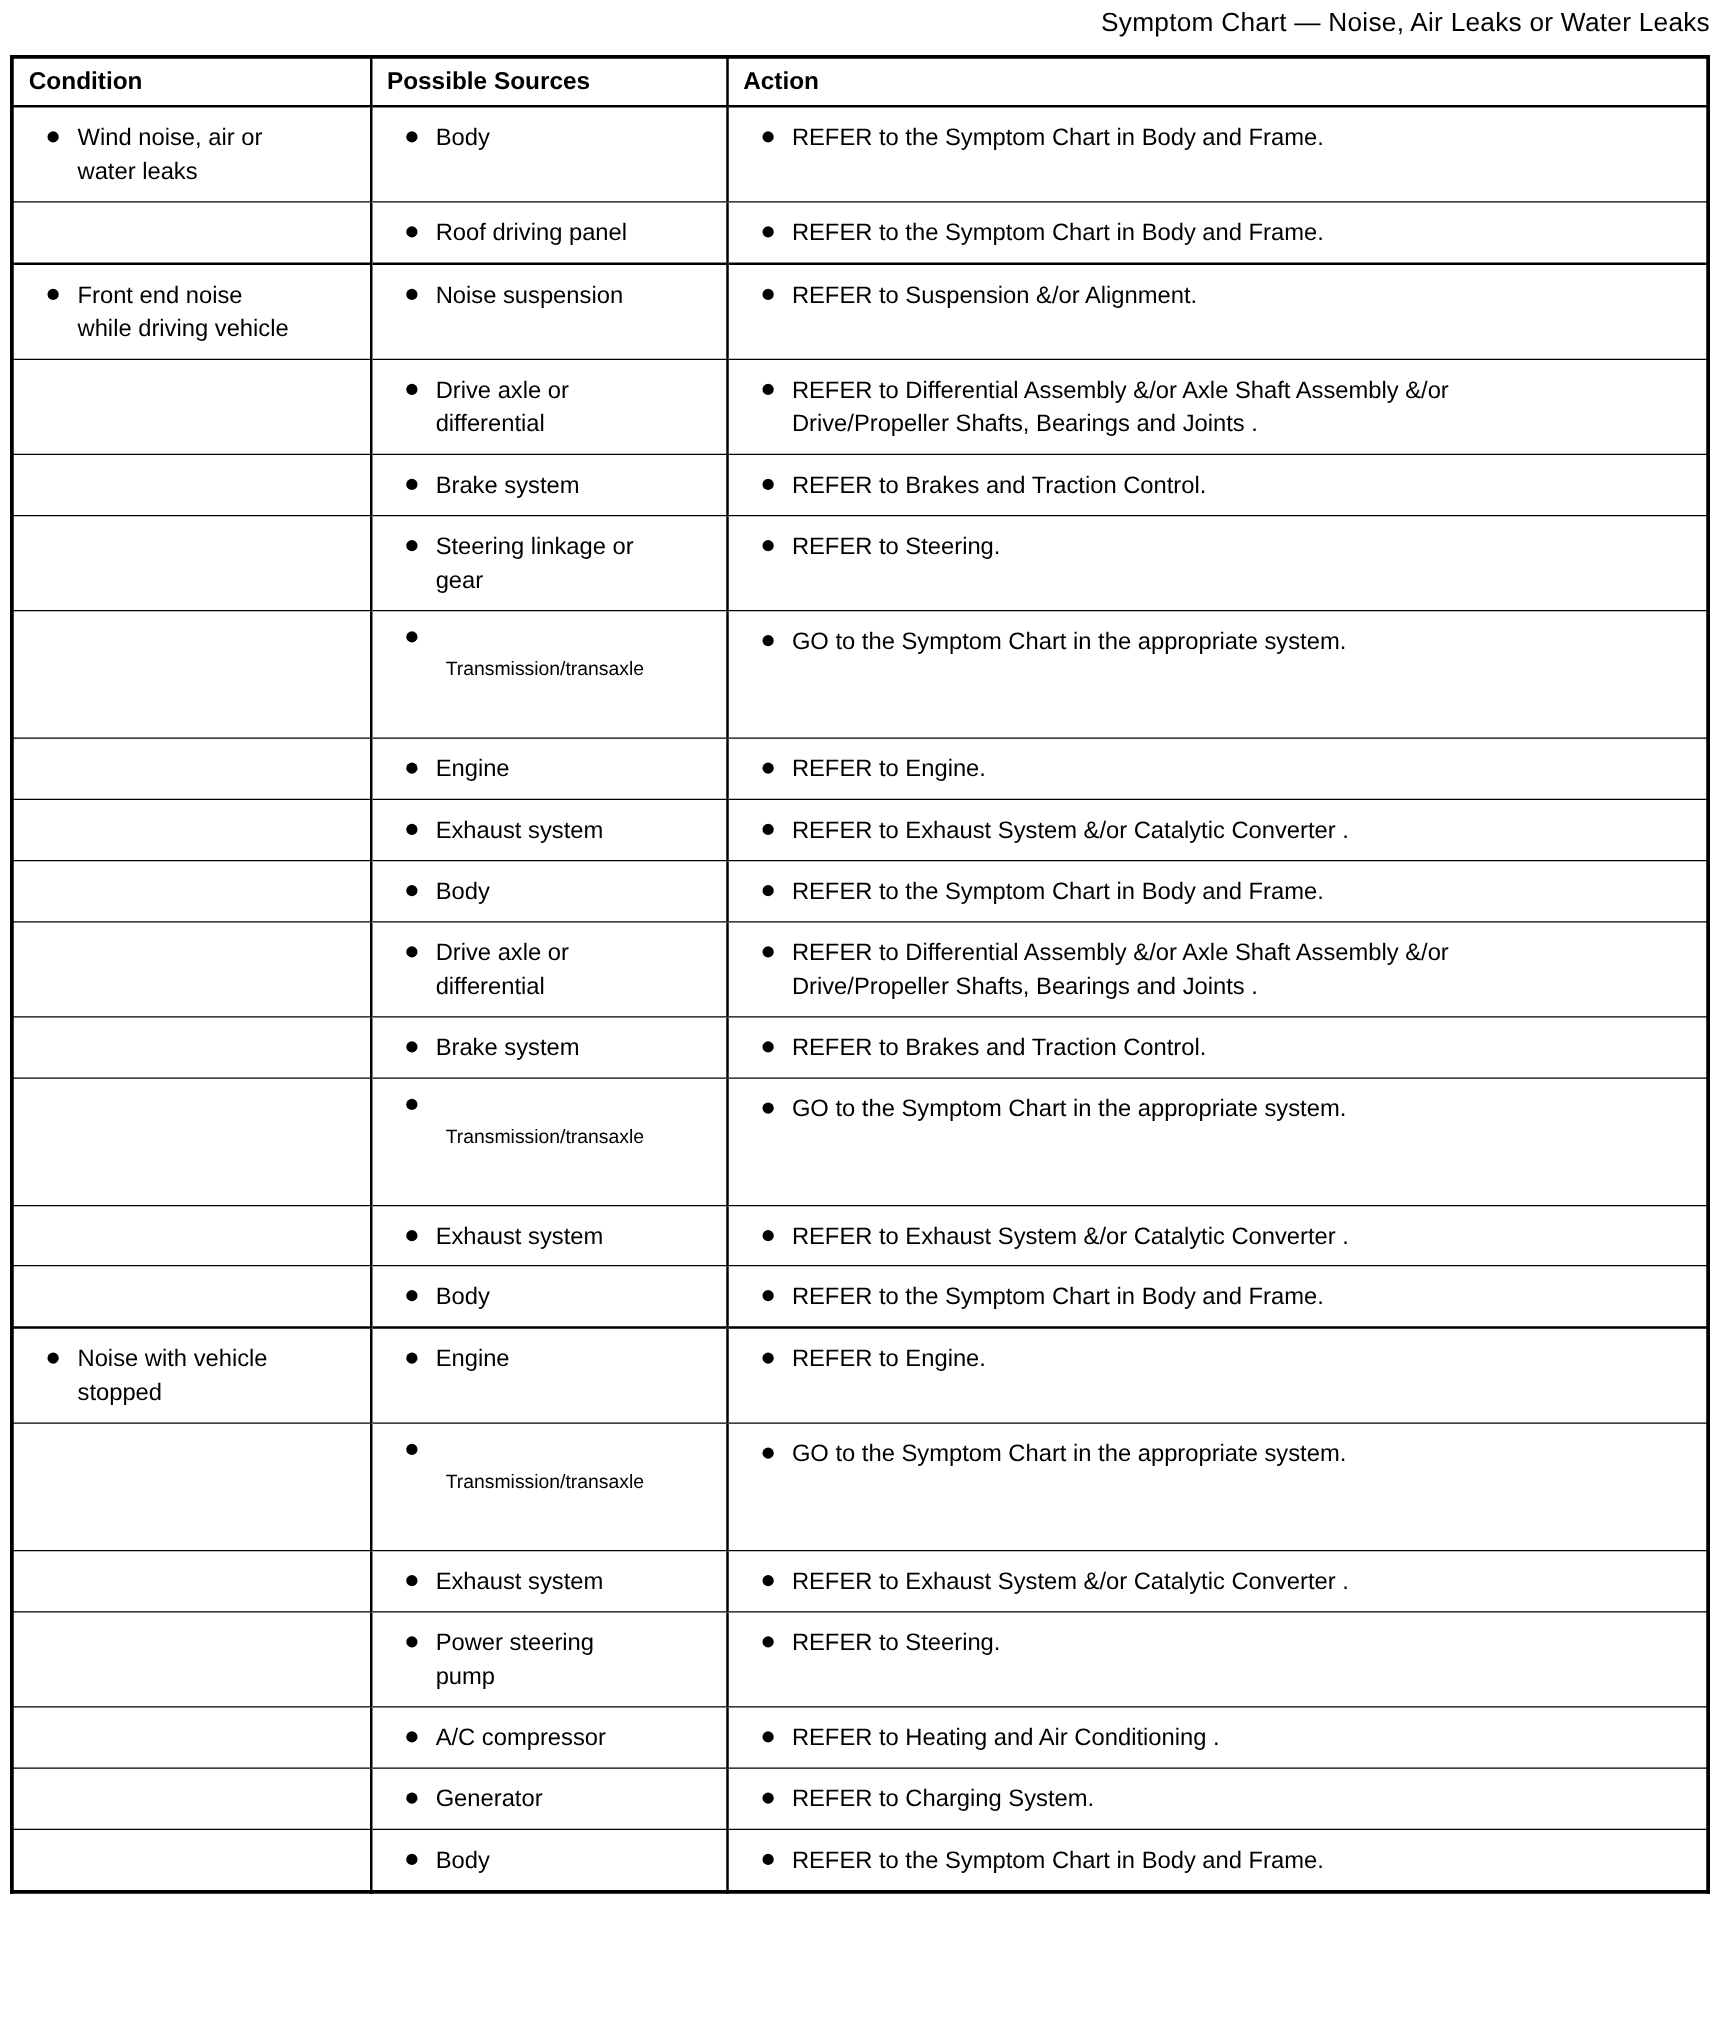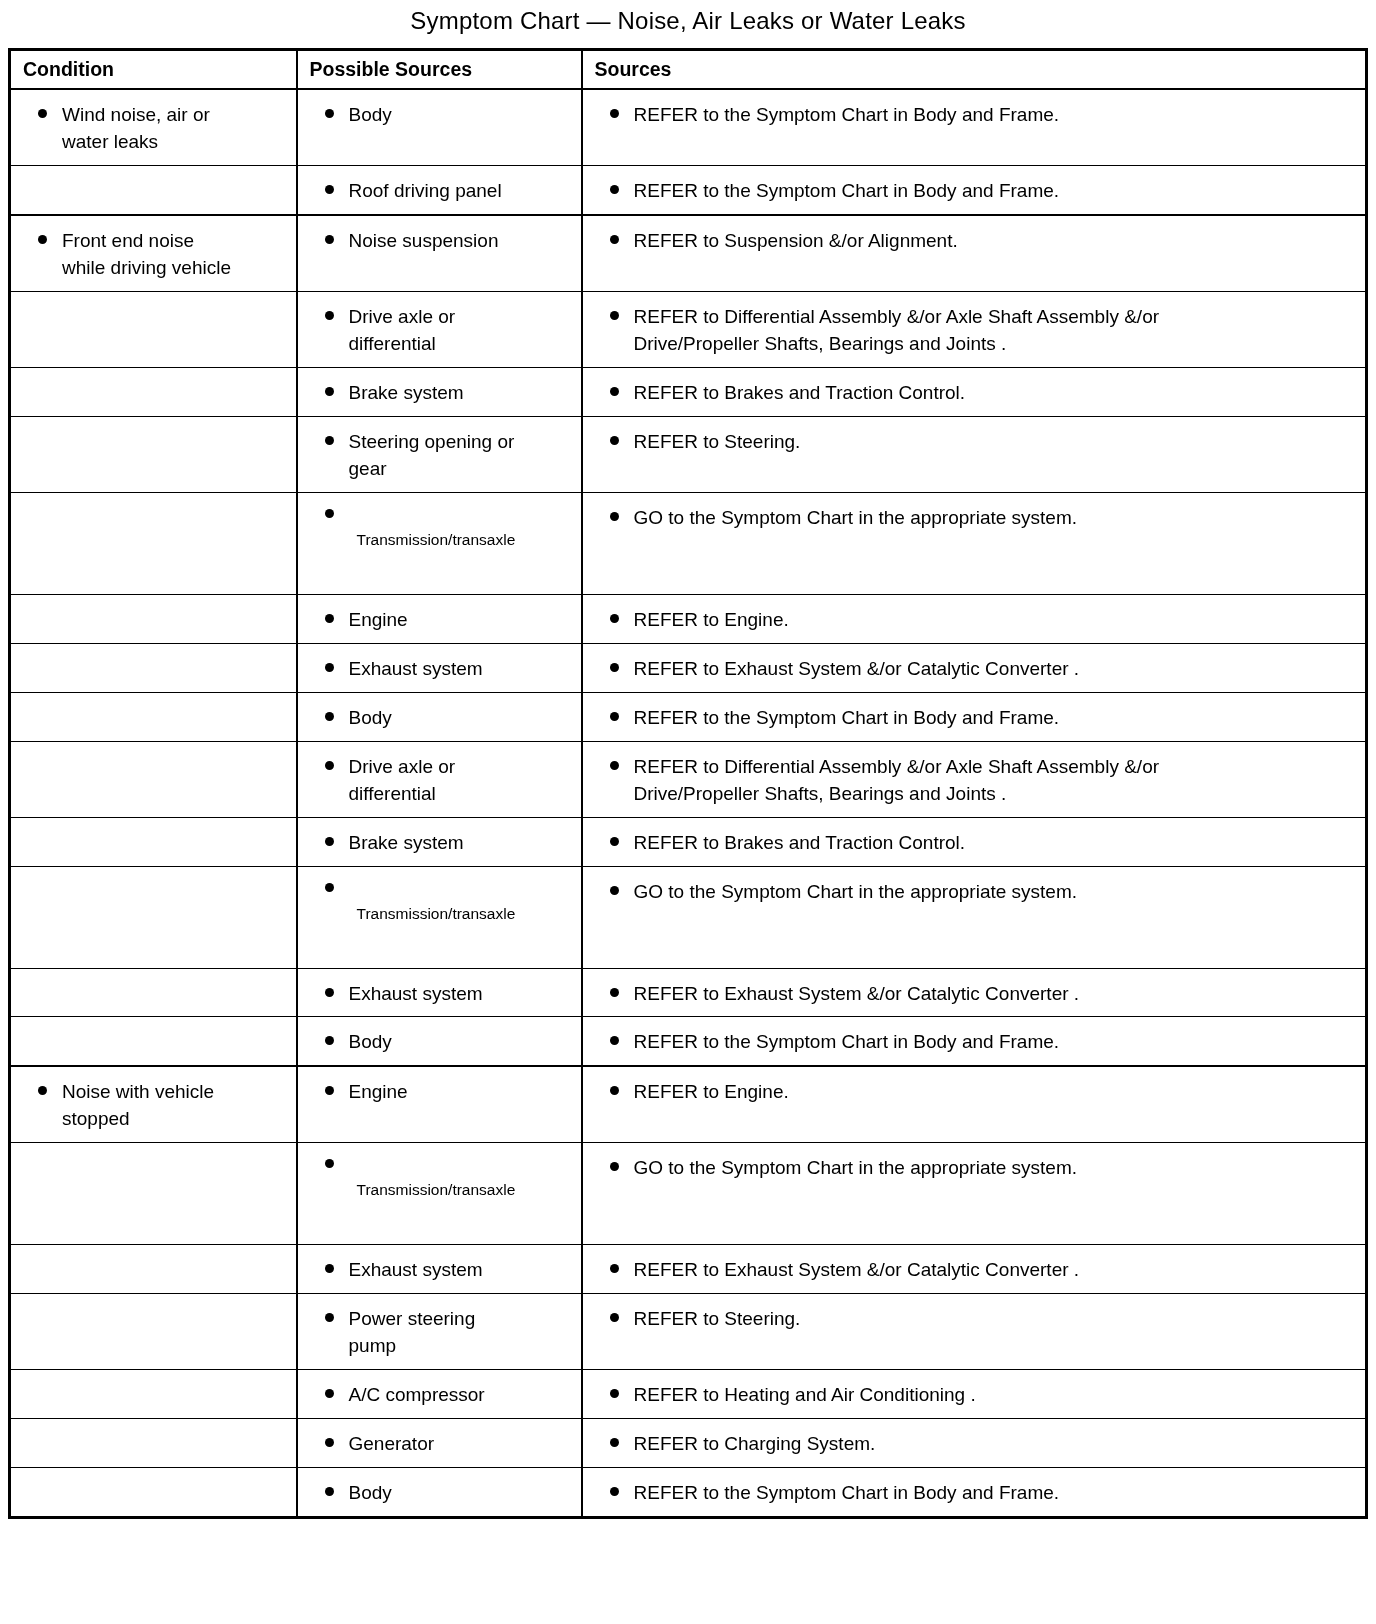--- a/index.html
+++ b/index.html
@@ -9,22 +9,22 @@
     background: #ffffff;
     color: #000000;
     font-family: "Liberation Sans", "DejaVu Sans", sans-serif;
     font-size: 19px;
   }
   .page {
     width: 1376px;
     padding: 5px 8px 12px 8px;
   }
   .title {
-    text-align: center;
-    font-size: 24px;
+    text-align: right;
+    font-size: 21px;
     letter-spacing: 0.2px;
     margin: 2px 0 13px 0;
   }
   table.symptom-table {
     border-collapse: collapse;
     width: 100%;
     table-layout: fixed;
     border: 3px solid #000;
   }
   th, td {
@@ -83,21 +83,21 @@
   <table class="symptom-table">
     <colgroup>
       <col style="width:287px">
       <col style="width:285px">
       <col>
     </colgroup>
     <thead>
       <tr>
         <th>Condition</th>
         <th>Possible Sources</th>
-        <th>Sources</th>
+        <th>Action</th>
       </tr>
     </thead>
     <tbody>
         <tr class="group-start">
           <td>
             <div class="entry">
               <span class="bullet"></span>
               <span class="entry-text">Wind noise, air or
 water leaks</span>
             </div>
@@ -181,21 +181,21 @@
               <span class="bullet"></span>
               <span class="entry-text">REFER to Brakes and Traction Control.</span>
             </div>
           </td>
         </tr>
         <tr>
           <td></td>
           <td>
             <div class="entry">
               <span class="bullet"></span>
-              <span class="entry-text">Steering opening or
+              <span class="entry-text">Steering linkage or
 gear</span>
             </div>
           </td>
           <td>
             <div class="entry">
               <span class="bullet"></span>
               <span class="entry-text">REFER to Steering.</span>
             </div>
           </td>
         </tr>

